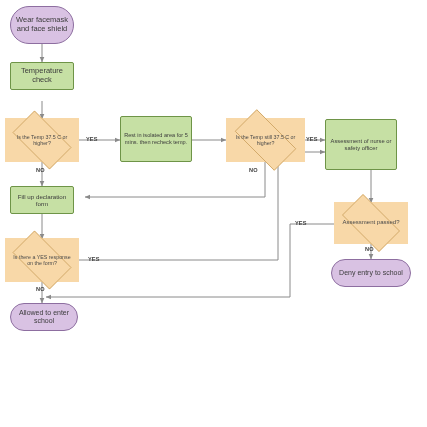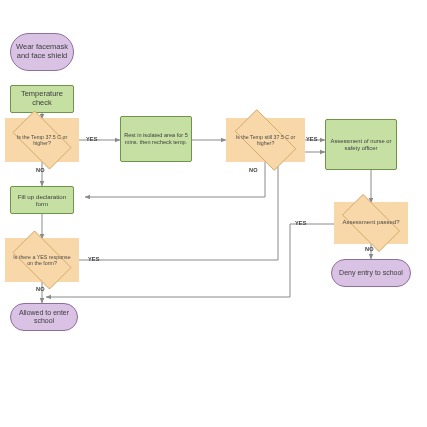--- a/index.html
+++ b/index.html
@@ -92,23 +92,23 @@
       <path d="M79,260 L278,260 L278,152 L325,152"></path>
 
       <path d="M42,282 L42,303"></path>
 
       <path d="M371,244 L371,259"></path>
 
       <path d="M334,224 L290,224 L290,297 L46,297"></path>
     </g>
   </svg>
 
-  <div class="node terminator" style="left:10px;top:6px;width:64px;height:38px;margin-top:27px;">Wear facemask and face shield</div>
+  <div class="node terminator" style="left:10px;top:6px;width:64px;height:38px;">Wear facemask and face shield</div>
 
-  <div class="node process" style="left:10px;top:62px;width:64px;height:28px;margin-top:23px;">Temperature check</div>
+  <div class="node process" style="left:10px;top:62px;width:64px;height:28px;">Temperature check</div>
 
   <div class="node decision" style="left:5px;top:118px;width:74px;height:44px;">
     <span class="dshape"></span>
     <span class="dlabel">Is the Temp 37.5 C or higher?</span>
   </div>
 
   <div class="node process" style="left:120px;top:116px;width:72px;height:46px;font-size:5.6px;">Rest in isolated area for 5 mins. then recheck temp.</div>
 
   <div class="node decision" style="left:226px;top:118px;width:79px;height:44px;">
     <span class="dshape"></span>

